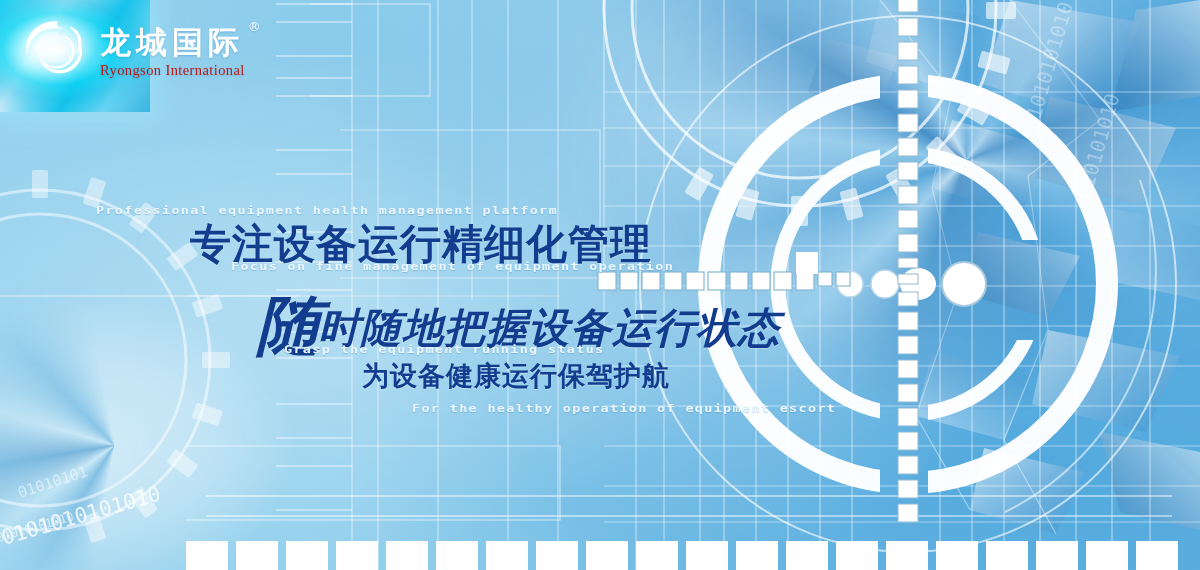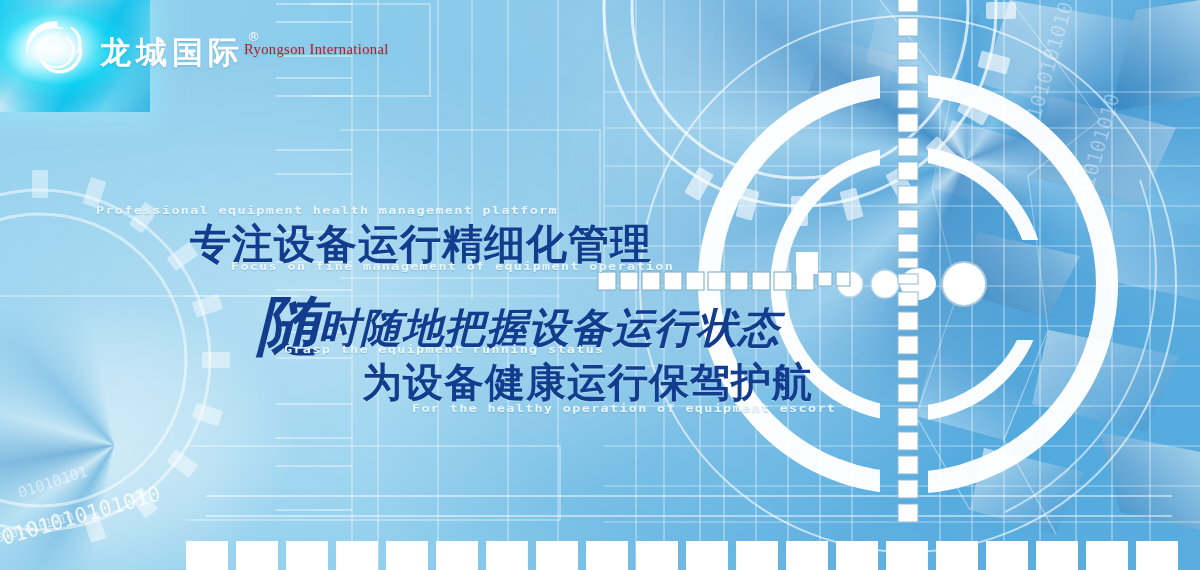--- a/index.html
+++ b/index.html
@@ -84,21 +84,21 @@
     box-shadow:0 0 26px 10px rgba(160,240,255,.45);
     filter:blur(.3px);
   }
 
   
   #logo{
     position:absolute;left:24px;top:16px;width:270px;height:70px;
     display:flex;align-items:center;gap:12px;
   }
   #logo-mark{width:64px;height:64px;flex:0 0 64px;}
-  #logo-text{display:flex;flex-direction:row;line-height:1;padding-top:2px;}
+  #logo-text{display:flex;flex-direction:column;line-height:1;padding-top:2px;}
   #logo-cn{
     position:relative;
     color:#ffffff;font-size:31px;letter-spacing:5px;font-weight:700;
     font-family:"DejaVu Sans","Liberation Sans",sans-serif;
     text-shadow:0 1px 2px rgba(50,120,170,.30);
     white-space:nowrap;
   }
   #logo-reg{
     position:absolute;top:-7px;right:-16px;
     font-size:13px;letter-spacing:0;color:#fff;font-weight:400;
@@ -131,21 +131,21 @@
     text-shadow:0 1px 1px rgba(60,130,180,.35);
     transform:scaleY(.82);transform-origin:left center;
   }
   
   #hl1{left:94px;top:10px;}      #hl1 .cn{font-size:41px;}
   #hl1-en{left:96px;top:62px;}
   #hl2{left:190px;top:84px;}     #hl2 .cn{font-size:41px;}
   #hl2-en{left:231px;top:118px;}
   #hl3{left:256px;top:163px;}    #hl3 .cn{font-size:41px;font-style:italic;}
   #hl3-en{left:284px;top:201px;} 
-  #hl4{left:362px;top:222px;}    #hl4 .cn{font-size:40px;}
+  #hl4{left:362px;top:222px;}    #hl4 .cn{font-size:27px;}
   #hl4-en{left:412px;top:260px;}
 </style>
 </head>
 <body>
 
 <div id="banner">
 
   <div class="layer" id="bg-base"></div>
   <div class="layer" id="bg-sheen"></div>
 

